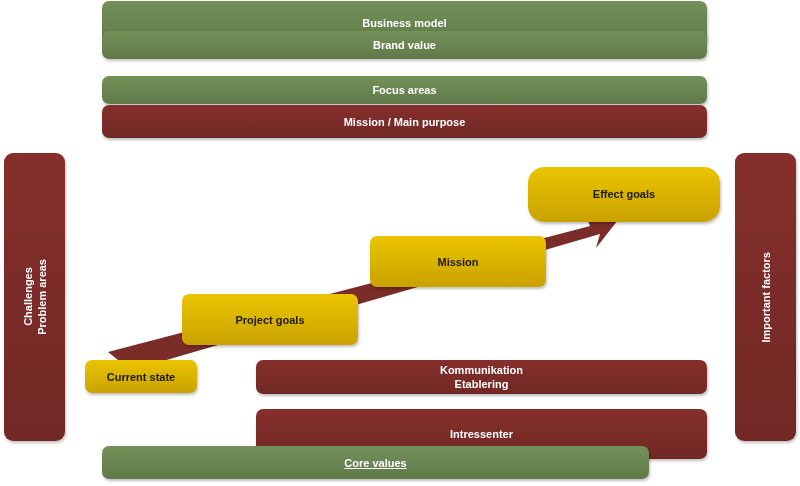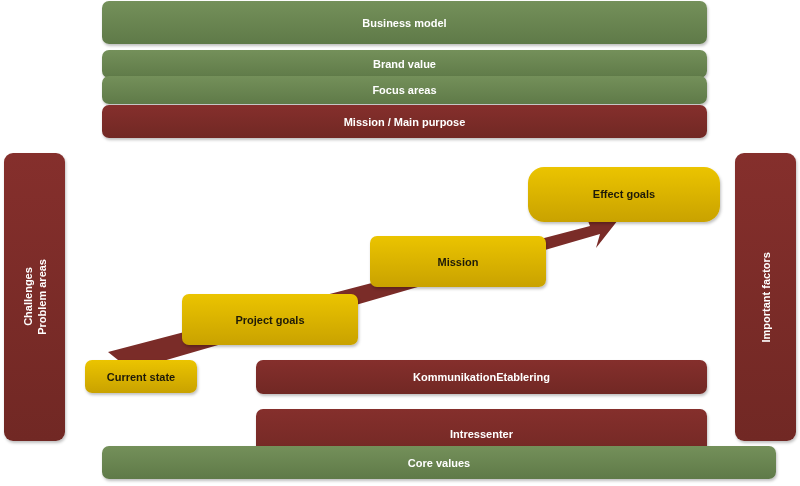--- a/index.html
+++ b/index.html
@@ -16,21 +16,21 @@
                box-shadow:1px 2px 3px rgba(0,0,0,0.25); display:flex;
                align-items:center; justify-content:center; }
   svg.arrow { position:absolute; left:0; top:0; }
 </style>
 </head>
 <body>
 
 <div class="box green" style="left:102px; top:1px; width:605px; height:43px;">
   <span>Business model</span>
 </div>
-<div class="box green" style="left:102px; top:50px; width:605px; height:28px;">
+<div class="box green" style="left:102px; top:31px; width:605px; height:28px;">
   <span>Brand value</span>
 </div>
 <div class="box green" style="left:102px; top:76px; width:605px; height:28px;">
   <span>Focus areas</span>
 </div>
 <div class="box red" style="left:102px; top:105px; width:605px; height:33px;">
   <span>Mission / Main purpose</span>
 </div>
 
 <div class="vert-wrap red" style="left:4px; top:153px; width:61px; height:288px;">
@@ -54,22 +54,22 @@
 <div class="box gold" style="left:182px; top:294px; width:176px; height:51px;">
   <span>Project goals</span>
 </div>
 <div class="box gold" style="left:370px; top:236px; width:176px; height:51px;">
   <span>Mission</span>
 </div>
 <div class="box gold" style="left:528px; top:167px; width:192px; height:55px; align-items:flex-start; padding-top:20px;border-radius:16px;">
   <span>Effect goals</span>
 </div>
 
-<div class="box red" style="left:256px; top:360px; width:451px; height:34px; flex-direction:row;">
+<div class="box red" style="left:256px; top:360px; width:451px; height:34px; flex-direction:column;">
   <div>Kommunikation</div>
   <div>Etablering</div>
 </div>
 <div class="box red" style="left:256px; top:395px; width:451px; height:50px;margin-top:14px;">
   <span>Intressenter</span>
 </div>
-<div class="box green" style="left:102px; top:446px; width:674px; height:33px;">
+<div class="box green" style="left:102px; top:446px; width:547px; height:33px;text-decoration:underline;">
   <span>Core values</span>
 </div>
 
 </body></html>

